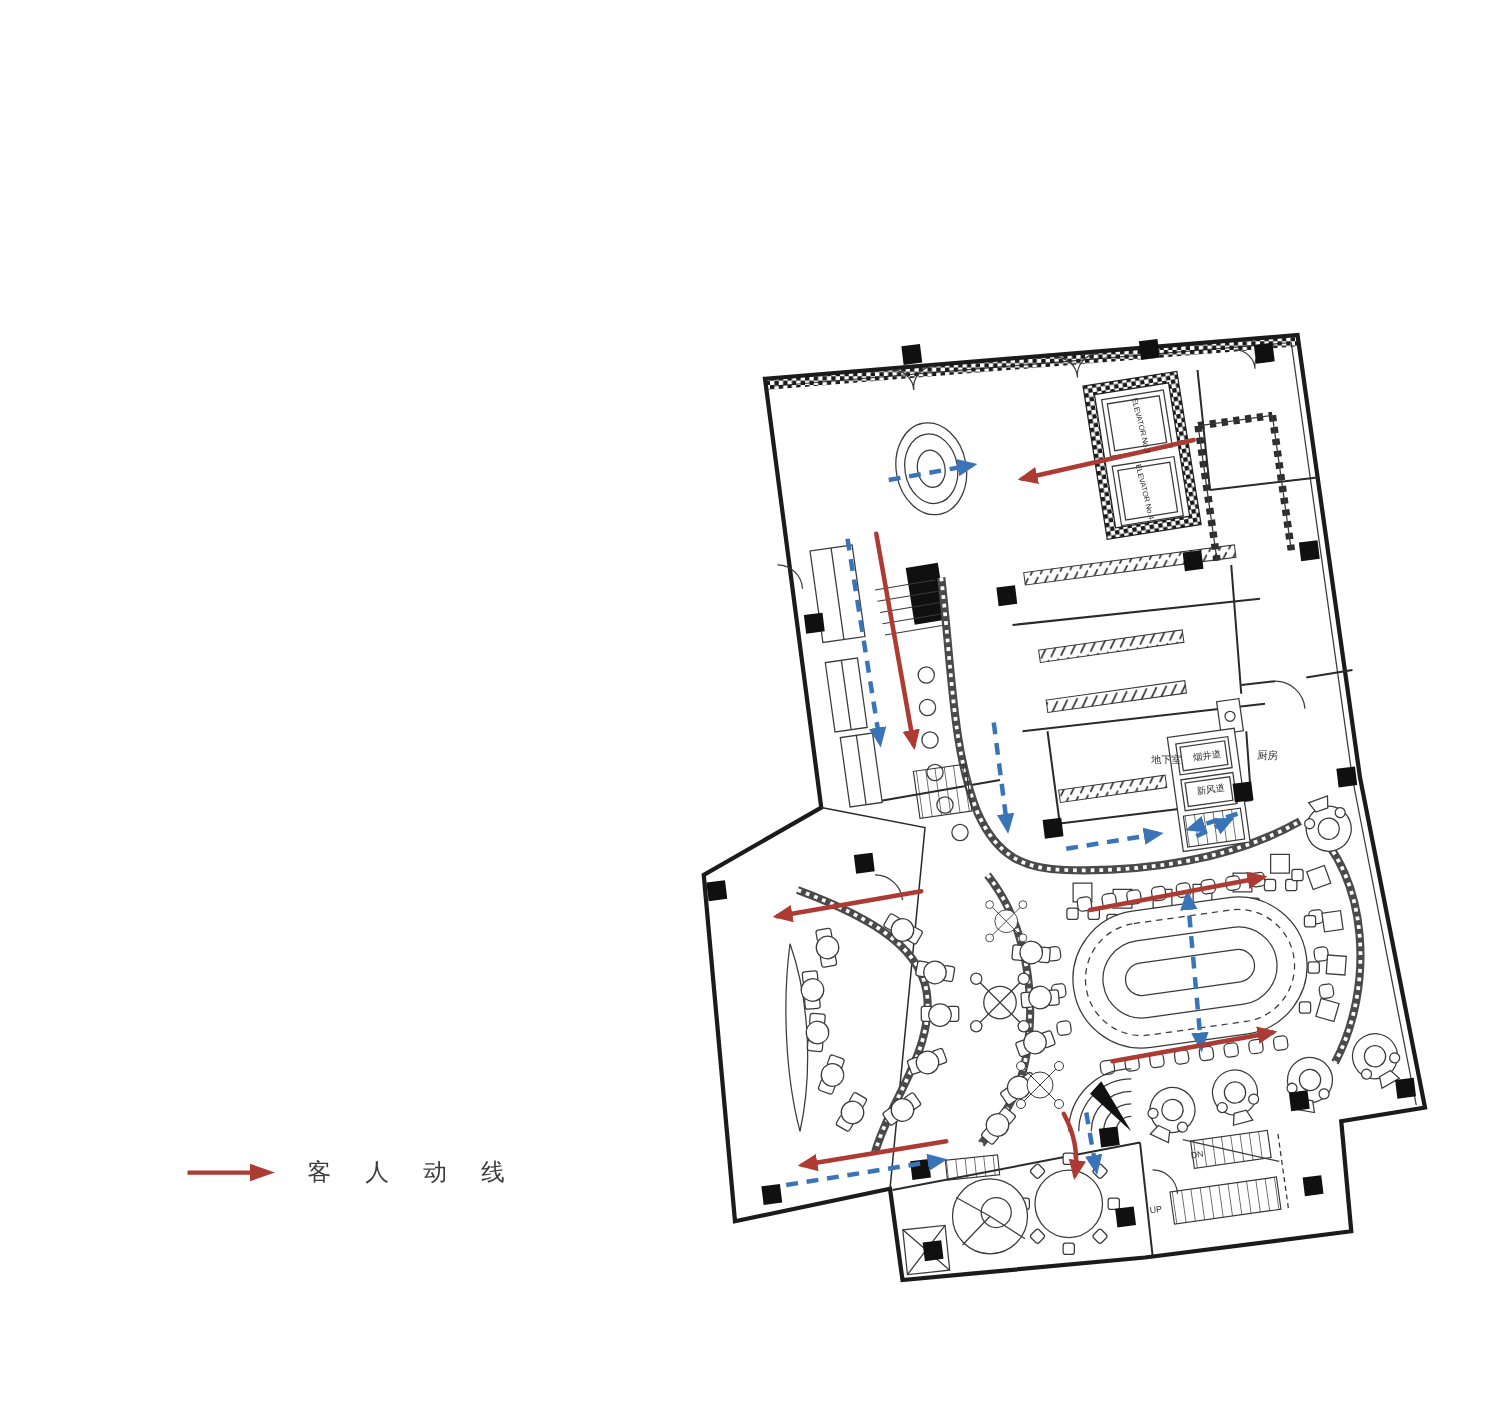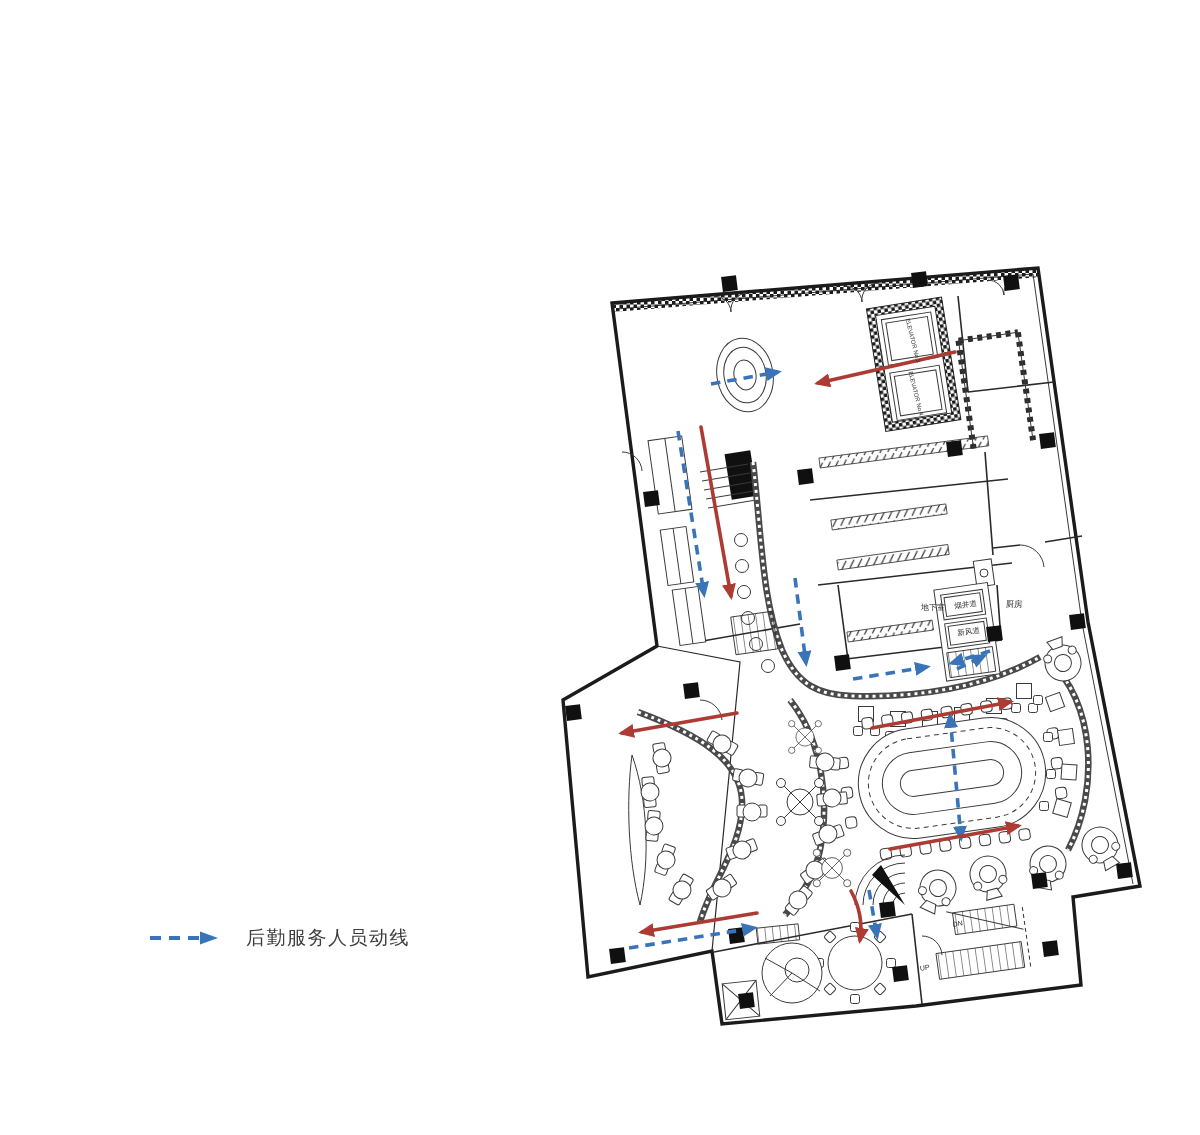--- a/index.html
+++ b/index.html
@@ -379,18 +379,18 @@
     <text x="1014" y="607" font-size="8.5" text-anchor="middle">厨房</text>
     <text x="958" y="926" font-size="7" text-anchor="middle" transform="rotate(-8 958 926)">DN</text>
     <text x="925" y="970" font-size="7" text-anchor="middle" transform="rotate(-8 925 970)">UP</text>
   </g>
 </svg>
 </div>
 
 <div class="legend">
   <div class="legend-row">
     <svg class="legend-swatch" width="72" height="18" viewBox="0 0 72 18">
-      <line x1="2" y1="9" x2="54" y2="9" stroke="#3a74b8" stroke-width="3.8" stroke-dasharray="11 8"></line>
-      <path d="M70,9 L52,2.5 L52,15.5 Z" fill="#3a74b8"></path>
+      <line x1="2" y1="9" x2="56" y2="9" stroke="#ad3b33" stroke-width="3.4"></line>
+      <path d="M72,9 L52,2 L52,16 Z" fill="#ad3b33"></path>
     </svg>
-    <span class="legend-label tight">后勤服务人员动线</span>
+    <span class="legend-label spaced">客  人  动  线</span>
   </div>
 </div>
 
 </body></html>

